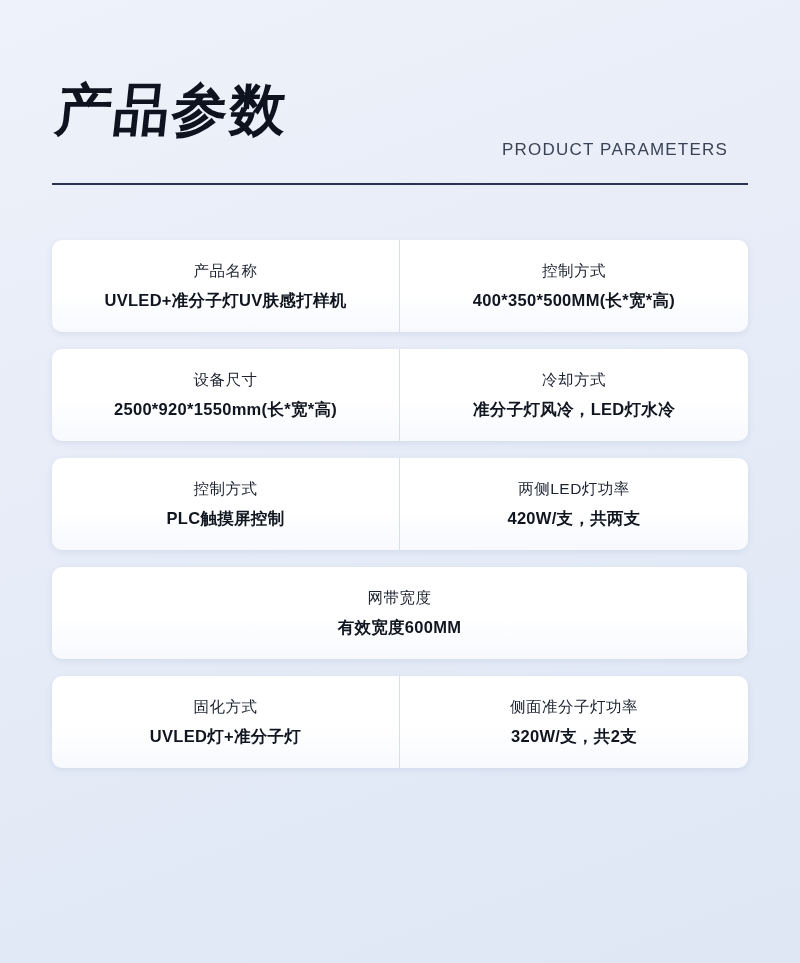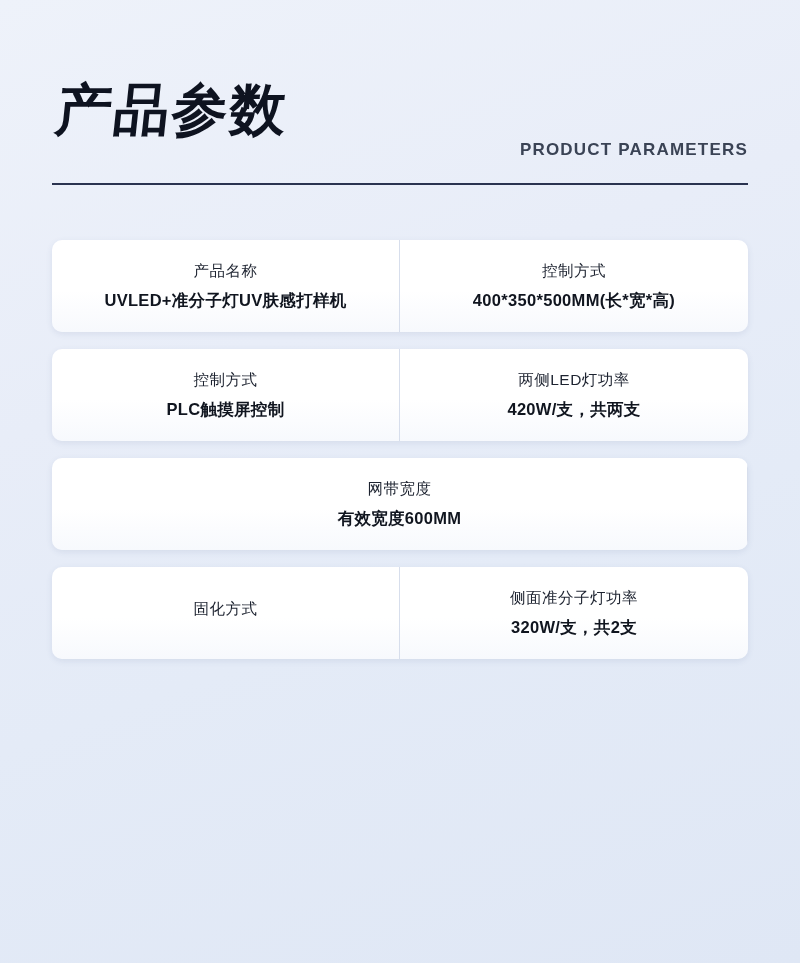--- a/index.html
+++ b/index.html
@@ -33,26 +33,26 @@
     font-size: 56px;
     font-weight: 900;
     letter-spacing: 2px;
     color: #0e1320;
     font-family: "DejaVu Sans", "Liberation Sans", sans-serif;
     transform: skewX(-6deg);
     line-height: 1;
   }
   .title-en {
     position: absolute;
-    right: 0;
+    right: 20px;
     top: 140px;
     font-size: 17px;
     letter-spacing: 1.2px;
     color: #3a4355;
-    font-weight: 700;
+    font-weight: 400;
   }
   .divider {
     position: absolute;
     left: 52px;
     right: 52px;
     top: 183px;
     height: 2px;
     background: #2a3350;
   }
   .rows {
@@ -115,20 +115,30 @@
       <div class="cell left">
         <div class="label">产品名称</div>
         <div class="value">UVLED+准分子灯UV肤感打样机</div>
       </div>
       <div class="cell right">
         <div class="label">控制方式</div>
         <div class="value">400*350*500MM(长*宽*高)</div>
       </div>
     </div>
 
+    <div class="row">
+      <div class="cell left">
+        <div class="label">设备尺寸</div>
+        <div class="value">2500*920*1550mm(长*宽*高)</div>
+      </div>
+      <div class="cell right">
+        <div class="label">冷却方式</div>
+        <div class="value">准分子灯风冷，LED灯水冷</div>
+      </div>
+    </div>
 
 
     <div class="row">
       <div class="cell left">
         <div class="label">控制方式</div>
         <div class="value">PLC触摸屏控制</div>
       </div>
       <div class="cell right">
         <div class="label">两侧LED灯功率</div>
         <div class="value">420W/支，共两支</div>
@@ -138,20 +148,21 @@
     <div class="row">
       <div class="cell left">
         <div class="label">网带宽度</div>
         <div class="value">有效宽度600MM</div>
       </div>
     </div>
 
     <div class="row">
       <div class="cell left">
         <div class="label">固化方式</div>
+        <div class="value">UVLED灯+准分子灯</div>
       </div>
       <div class="cell right">
         <div class="label">侧面准分子灯功率</div>
         <div class="value">320W/支，共2支</div>
       </div>
     </div>
 
   </div>
 </div>
 

